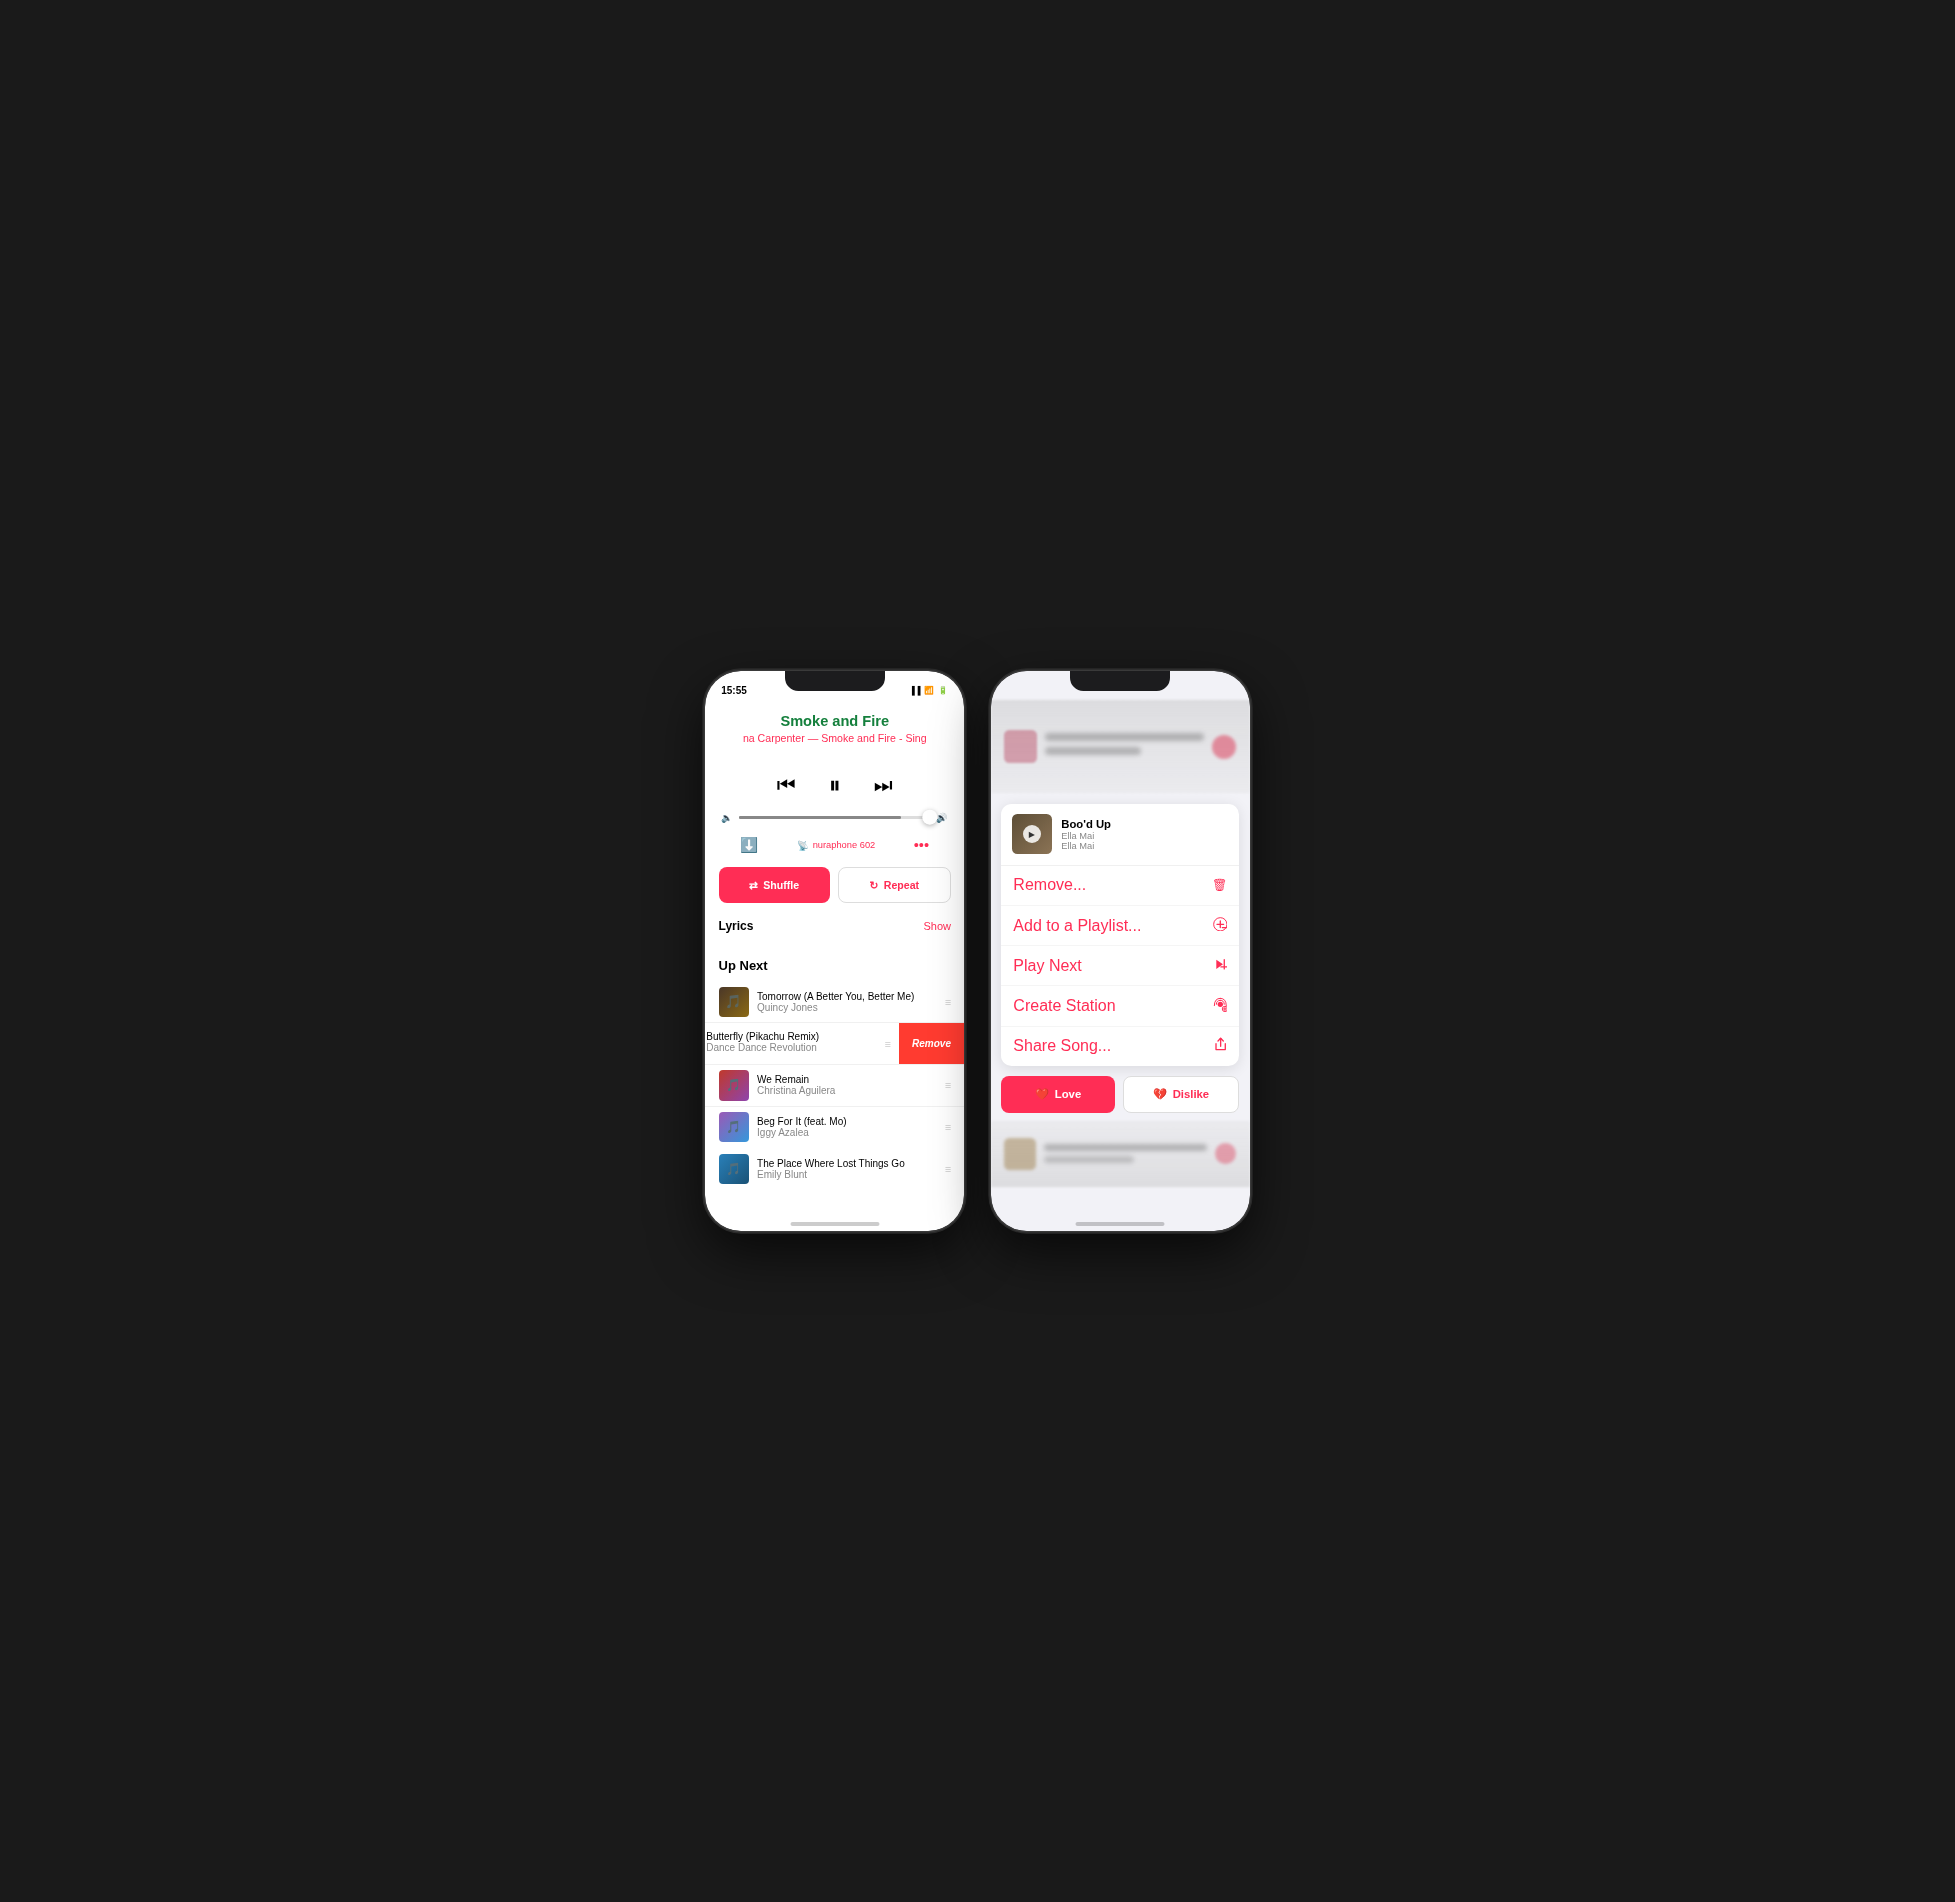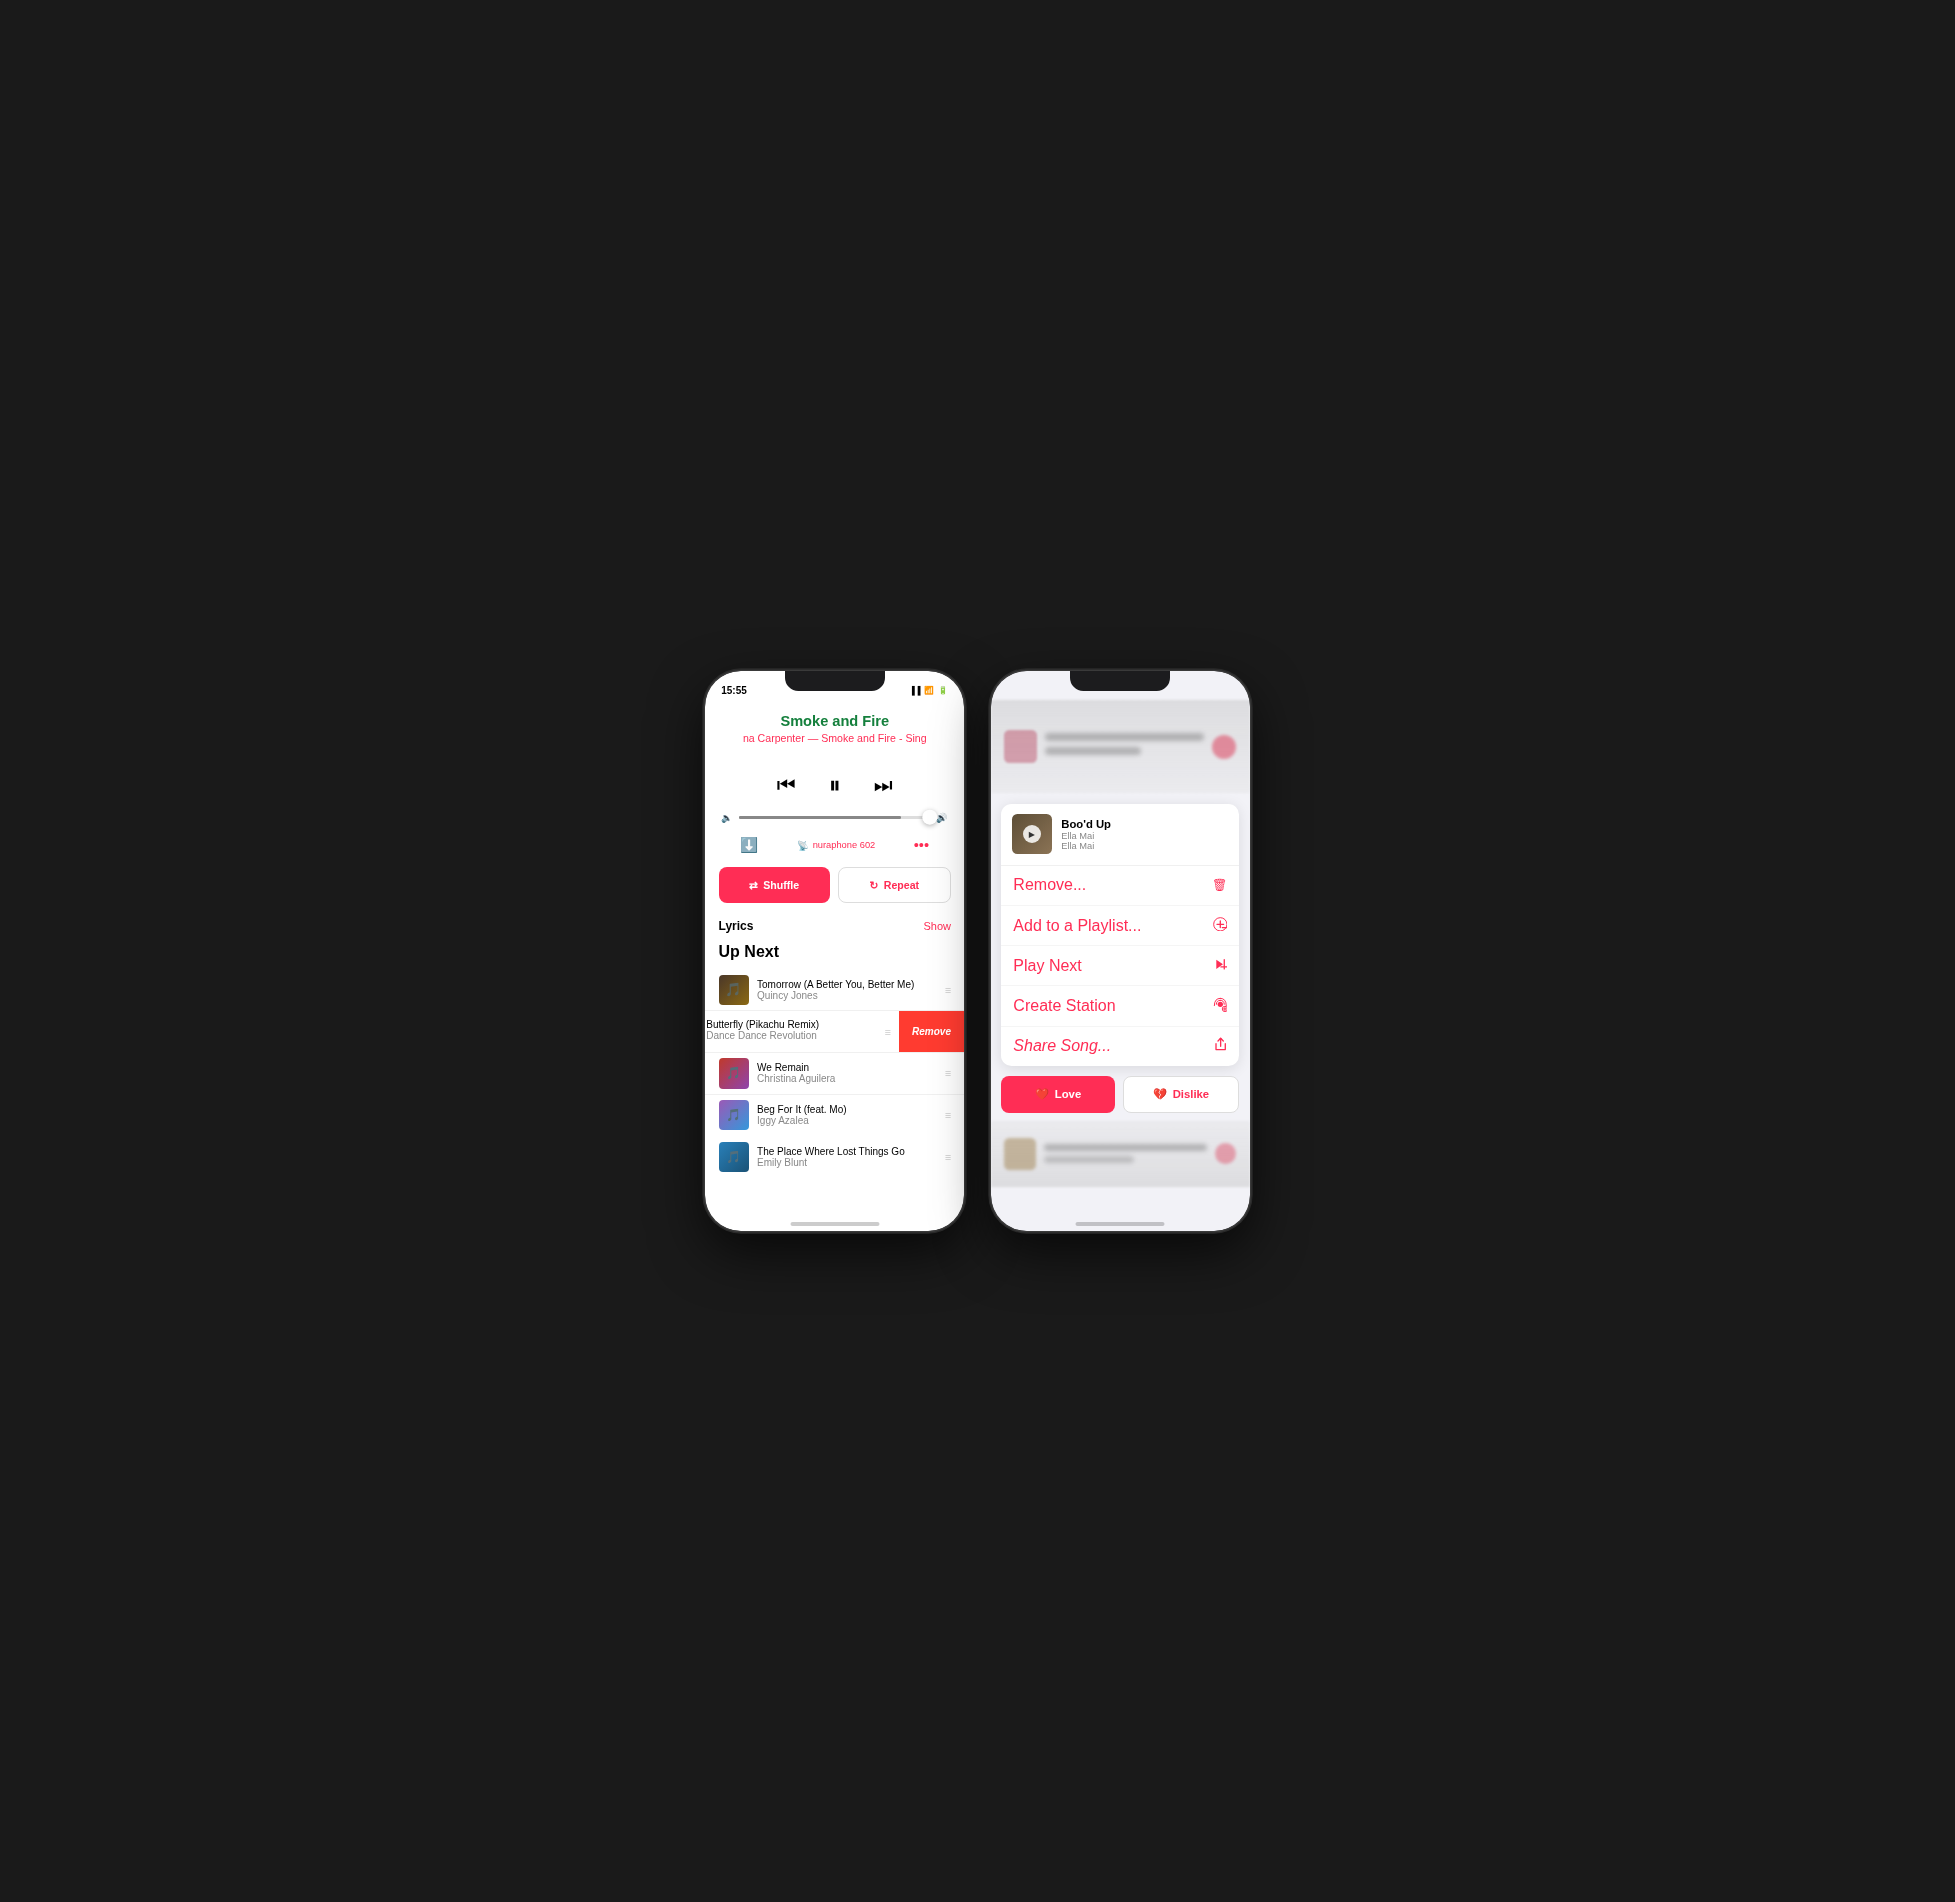--- a/index.html
+++ b/index.html
@@ -243,24 +243,25 @@
     }
 
     .show-link {
       font-size: 11px;
       color: #ff2d55;
       cursor: pointer;
     }
 
     
     .up-next-label {
-      font-size: 16px;
+      font-size: 13px;
       font-weight: 700;
       color: #000;
       padding: 0 13.3px 8px;
+      margin-top: 15px;
     }
 
     
     .queue-list {
       overflow: hidden;
     }
 
     .queue-item {
       display: flex;
       align-items: center;
@@ -434,21 +435,20 @@
       display: flex;
       align-items: center;
       justify-content: space-between;
       padding: 10.6px 12px;
       border-bottom: 0.7px solid #f5f5f5;
       cursor: pointer;
     }
 
     .menu-item:last-child {
       border-bottom: none;
-      font-style: italic;
     }
 
     .menu-item-label {
       font-size: 16px;
       color: #ff2d55;
     }
 
     .menu-item-icon {
       font-size: 12px;
       color: #ff2d55;

